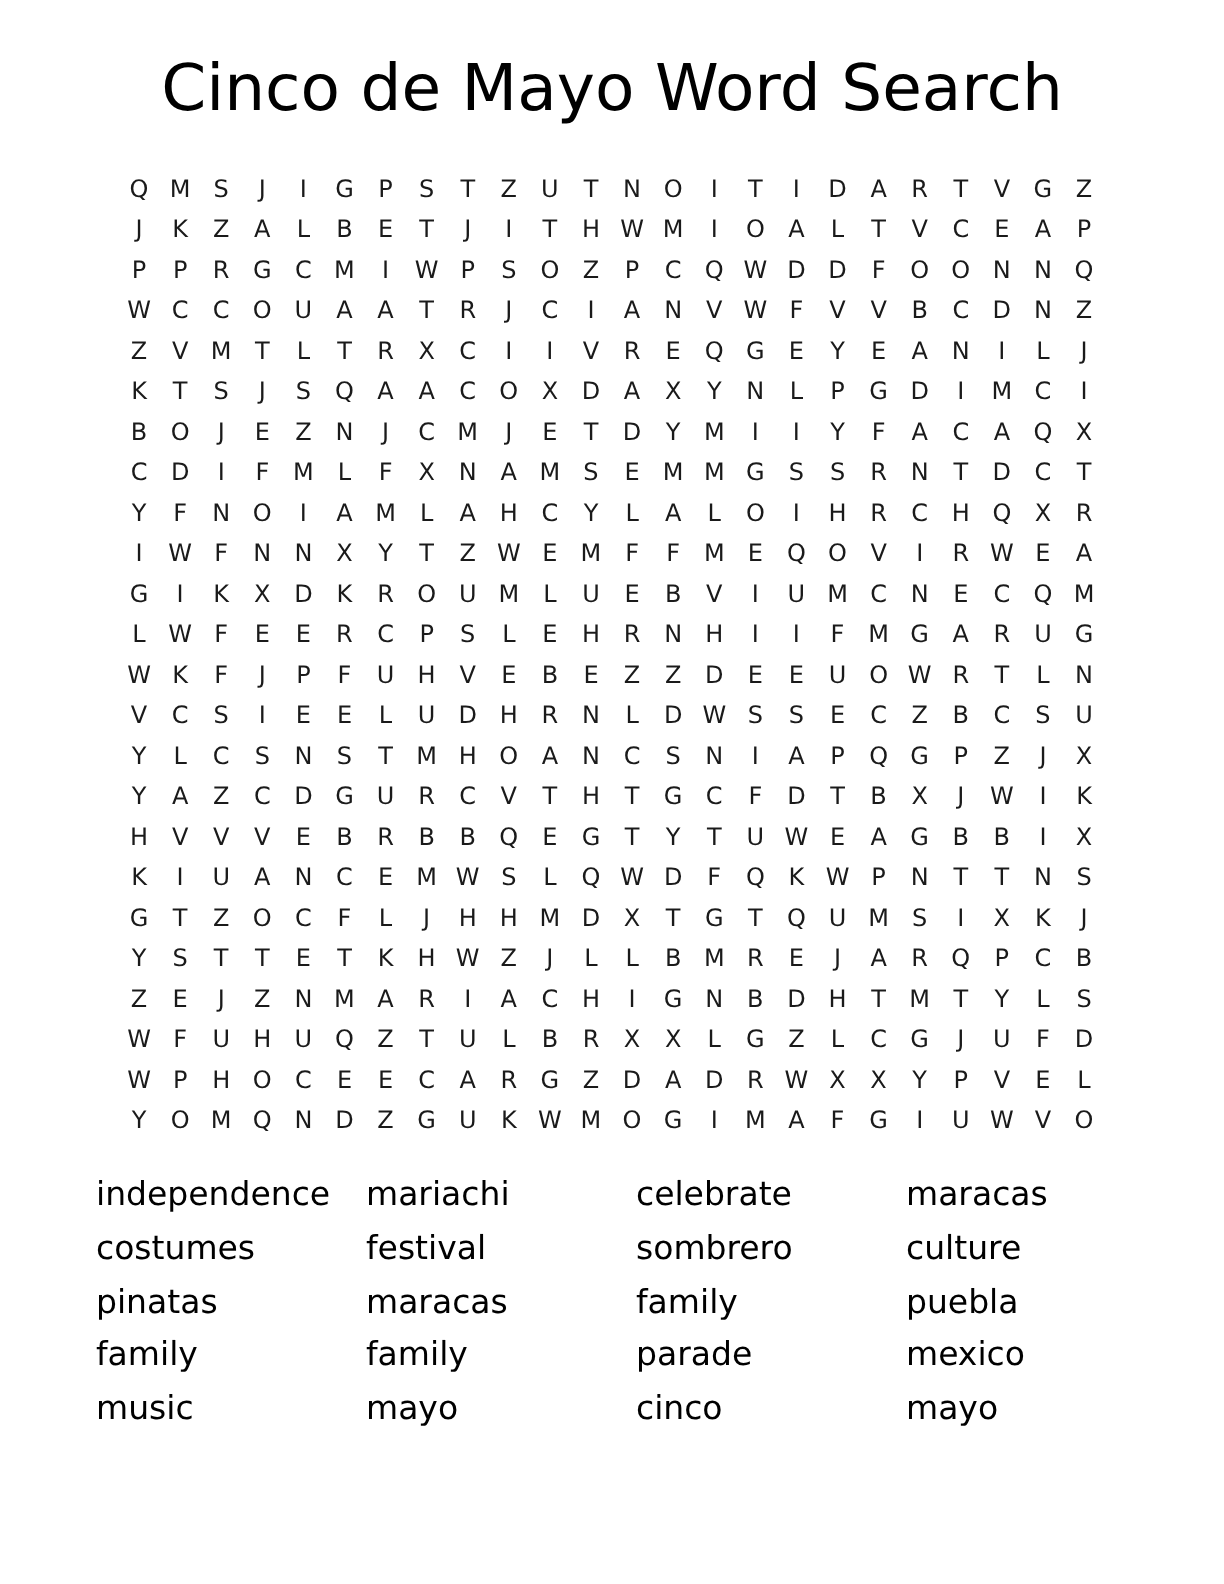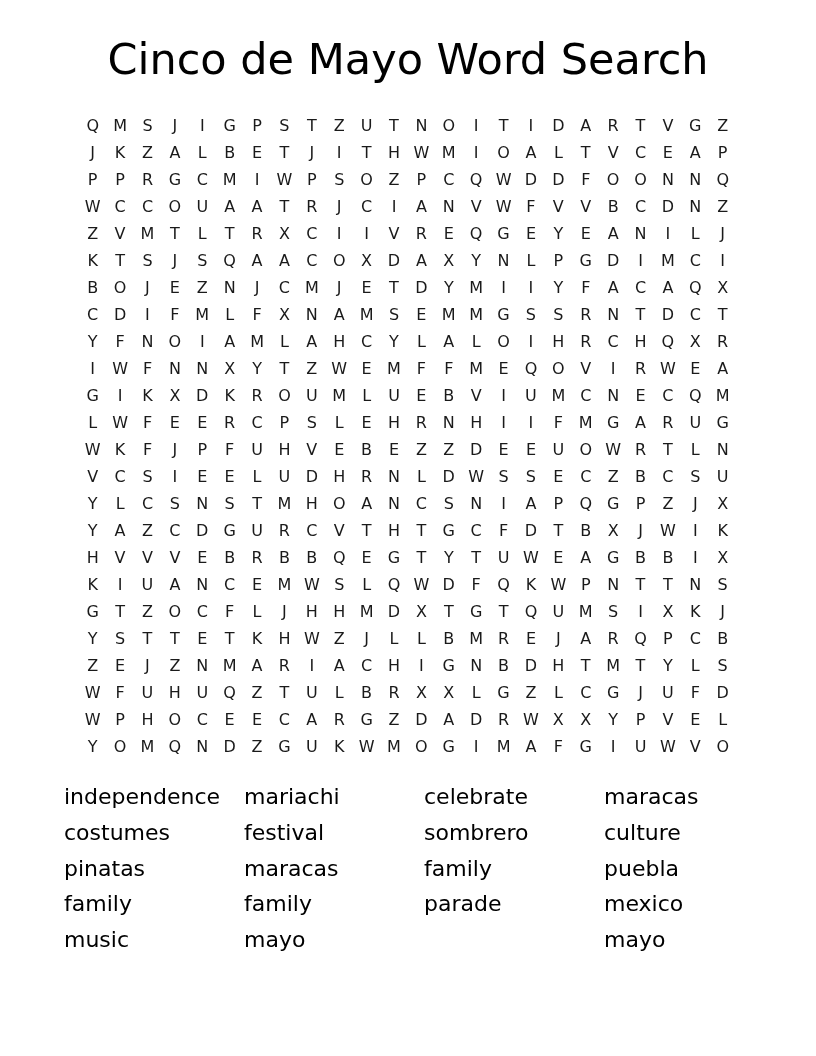--- a/index.html
+++ b/index.html
@@ -662,20 +662,21 @@
         <div class="word-item">festival</div>
         <div class="word-item">maracas</div>
         <div class="word-item">family</div>
         <div class="word-item">mayo</div>
       </div>
       <div class="word-col col-2">
         <div class="word-item">celebrate</div>
         <div class="word-item">sombrero</div>
         <div class="word-item">family</div>
         <div class="word-item">parade</div>
+        <div class="word-item">cinco</div>
       </div>
       <div class="word-col col-3">
         <div class="word-item">maracas</div>
         <div class="word-item">culture</div>
         <div class="word-item">puebla</div>
         <div class="word-item">mexico</div>
         <div class="word-item">mayo</div>
       </div>
     </div>
 </div>

